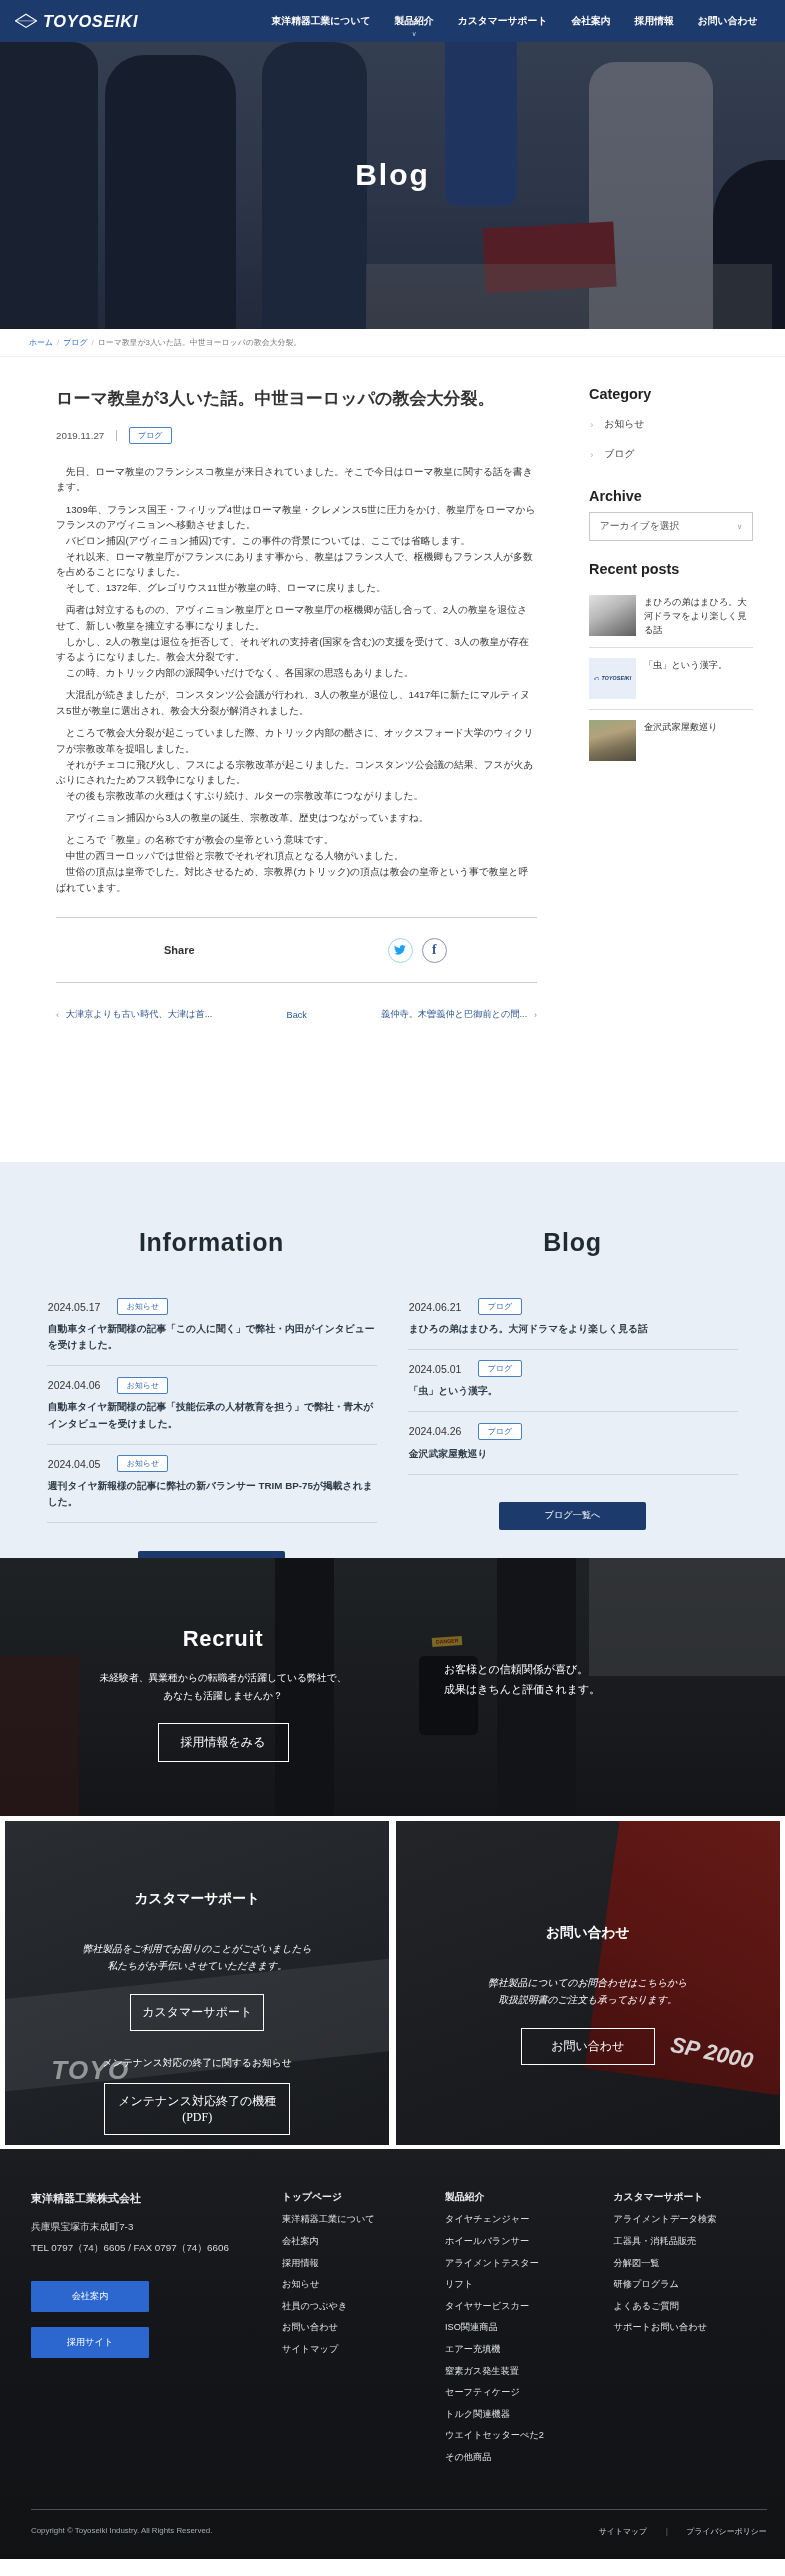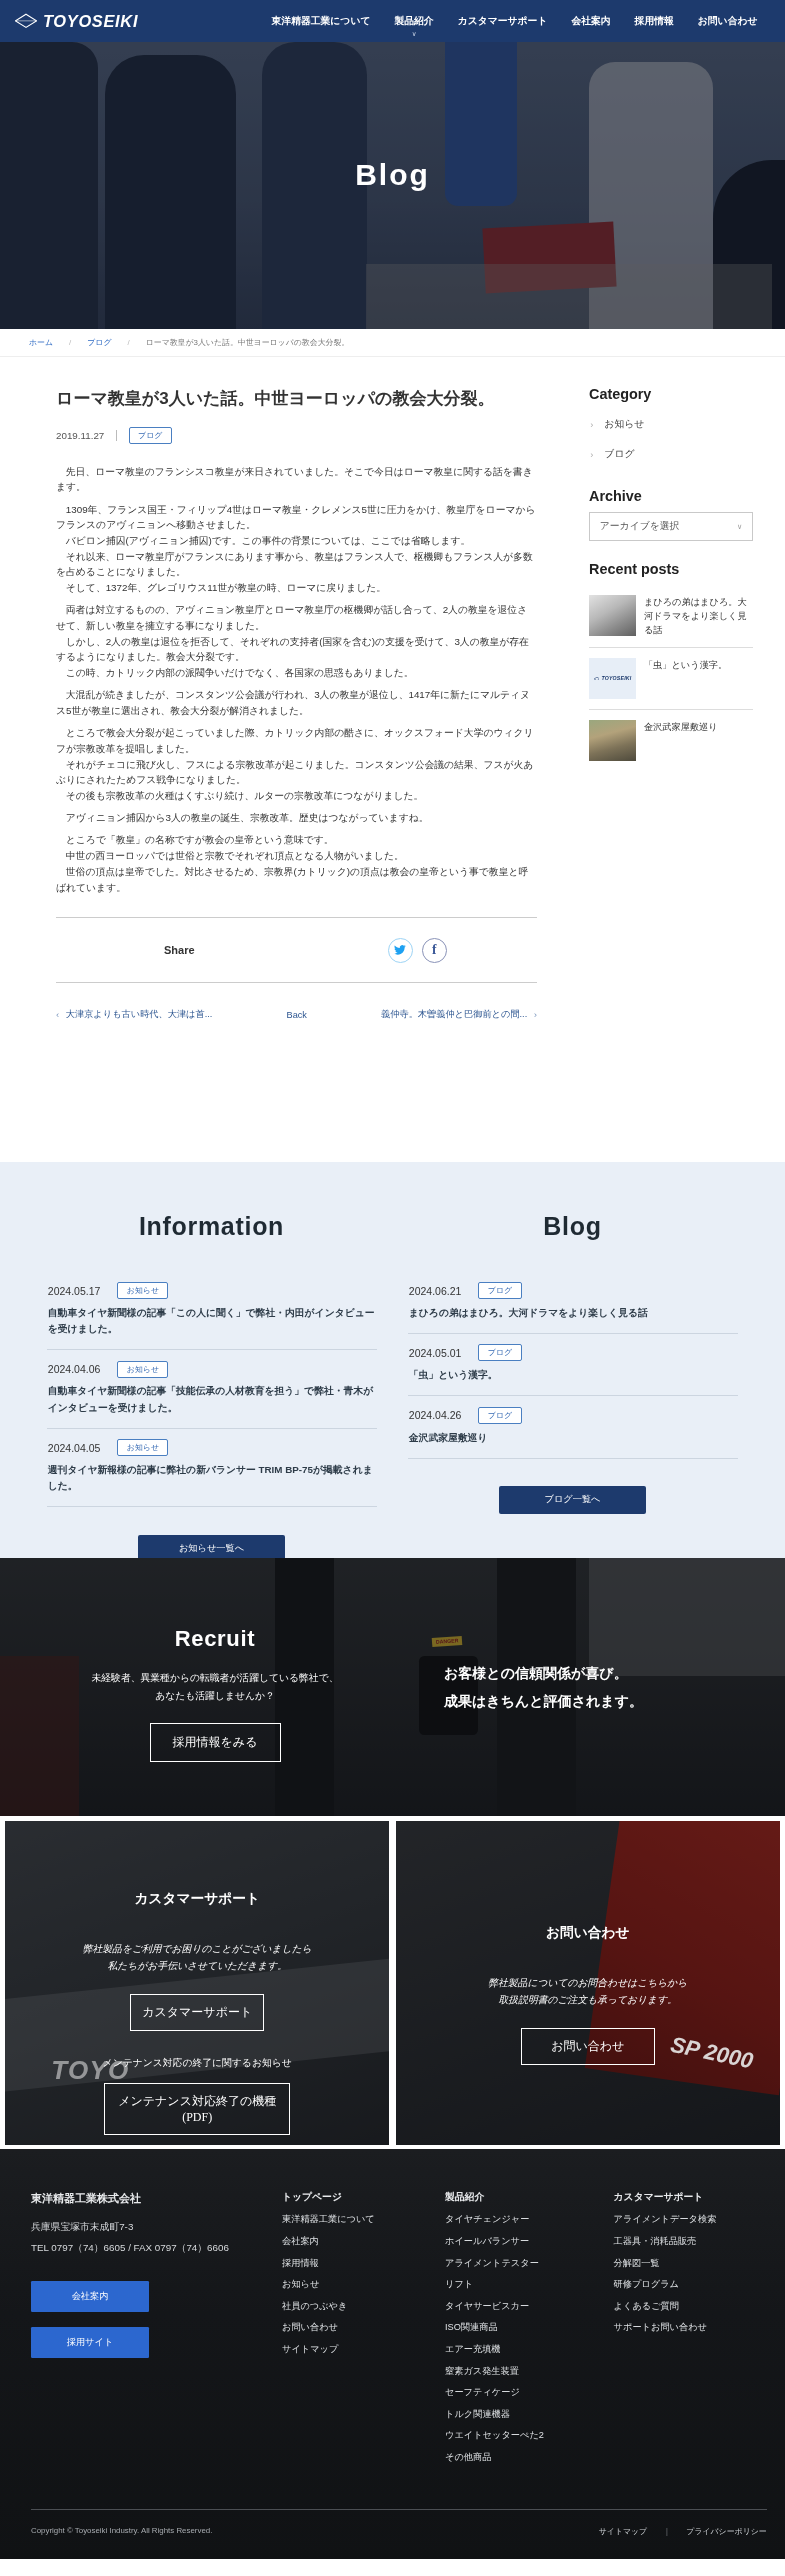--- a/index.html
+++ b/index.html
@@ -20,21 +20,21 @@
   
   .hero { height:287px; position:relative; overflow:hidden;
           background:linear-gradient(180deg,#556070 0%,#46505f 55%,#323a48 100%); }
   .hero .ph { position:absolute; }
   .hero-overlay { position:absolute; inset:0; background:rgba(14,22,44,.45); }
   .hero-title { position:absolute; top:116px; left:0; right:0; text-align:center; color:#fff;
                 font-size:30px; font-weight:bold; letter-spacing:2px; z-index:2; margin:0; }
 
   
   .breadcrumb { height:27.5px; background:#fff; border-bottom:0.7px solid #eee;
-                display:flex; align-items:center; padding:0 29px; font-size:7.9px; gap:16px; }
+                display:flex; align-items:center; padding:0 29px; font-size:7.9px; gap:4px; }
   .bc-link { color:#2f6bc4; cursor:pointer; }
   .bc-sep { color:#bbb; }
   .bc-current { color:#777; }
 
   
   .main-section { height:805px; overflow:hidden; display:flex; width:697px;
                   margin-left:56px; padding-top:29.4px; }
   .article { width:481px; }
   .art-title { font-size:17px; font-weight:bold; color:#333; margin:0 0 15.7px; line-height:1.5; }
   .art-meta { display:flex; align-items:center; gap:11.8px; margin-bottom:19.6px; }
@@ -75,45 +75,45 @@
   .thumb-statue { background:linear-gradient(150deg,#e2e2e2 0%,#b8b8b8 40%,#8a8a8a 70%,#5f5f5f 100%); }
   .thumb-logo { background:#e7eef7; display:flex; align-items:center; justify-content:center; gap:2px; }
   .thumb-logo .mini-text { font-size:5.2px; font-weight:bold; font-style:italic; color:#1d3a6d; letter-spacing:0.2px; }
   .mini-diamond { width:5.9px; height:3.9px; }
   .thumb-street { background:linear-gradient(165deg,#9aa77e 0%,#b3a27b 35%,#7d7258 65%,#4e4a3c 100%); }
   .rp-title { font-size:9.2px; line-height:1.55; color:#333; }
 
   
   .info-section { background:#e9eff7; height:396px; padding-top:50px; }
   .info-cols { display:flex; gap:31px; width:692px; margin:0 auto; }
-  .col { width:330px; }
+  .col { width:330px;margin-top:16px; }
   .col-h { font-size:25px; font-weight:bold; color:#1f2a33; text-align:center;
            margin:0 0 31px; letter-spacing:0.7px; }
   .news-item { padding:10.5px 1.3px 11.8px; border-bottom:0.7px solid #ccd5e0; cursor:pointer; }
   .news-top { display:flex; align-items:center; gap:17px; }
   .news-date { font-size:10.5px; color:#333; }
   .news-title { font-size:9.8px; font-weight:bold; color:#2e3c49; line-height:1.65; margin-top:5.9px; }
   .list-btn { display:block; margin:27.5px auto 0; width:147px; height:27.5px; background:#1d3a6d;
               color:#fff; font-size:9.2px; border:none; border-radius:2px; cursor:pointer;
               font-family:inherit; }
 
   
   .recruit { height:258px; position:relative; overflow:hidden;
              background:linear-gradient(180deg,#35383b 0%,#27292c 60%,#1d1f22 100%); }
   .recruit .ph { position:absolute; }
   .dark-overlay { position:absolute; inset:0; background:rgba(10,12,16,.5); }
-  .recruit-left { position:absolute; top:68px; left:4px; width:422px; text-align:center;
+  .recruit-left { position:absolute; top:68px; left:12px; width:422px; text-align:center;
                   color:#fff; z-index:2; }
   .recruit-title { font-size:22px; font-weight:bold; letter-spacing:0.7px; margin:0; }
   .recruit-text { font-size:9.8px; line-height:1.85; margin-top:17px; white-space:pre-line; }
   .outline-btn { display:inline-block; border:0.7px solid #fff; background:transparent; color:#fff;
                  font-size:12px; cursor:pointer; font-family:Liberation Serif, serif; }
   .recruit-btn { margin-top:18.3px; padding:9.8px 0; width:131px; }
-  .recruit-right { position:absolute; left:444px; top:101px; color:#fff; font-size:14px;
-                   font-weight:bold; line-height:28px; z-index:2; white-space:pre-line; }
+  .recruit-right { position:absolute; left:444px; top:101px; color:#fff; font-size:11px;
+                   font-weight:normal; line-height:20px; z-index:2; white-space:pre-line; }
   .danger-chip { position:absolute; left:432px; top:79px; background:#e8c433; color:#a31f1f;
                  font-size:5.2px; font-weight:bold; padding:1.3px 3.9px; transform:rotate(-4deg); }
 
   
   .panels { display:flex; gap:6.5px; padding:5.2px 5.2px 4.6px; background:#fff; }
   .panel { flex:1; height:324px; position:relative; overflow:hidden; text-align:center; color:#fff; }
   .panel-support { background:linear-gradient(160deg,#4a4e53 0%,#3a3e42 45%,#26282b 100%); }
   .panel-contact { background:linear-gradient(160deg,#3c3e41 0%,#2c2e31 55%,#202225 100%); }
   .panel .ph { position:absolute; }
   .panel-inner { position:relative; z-index:3; }

